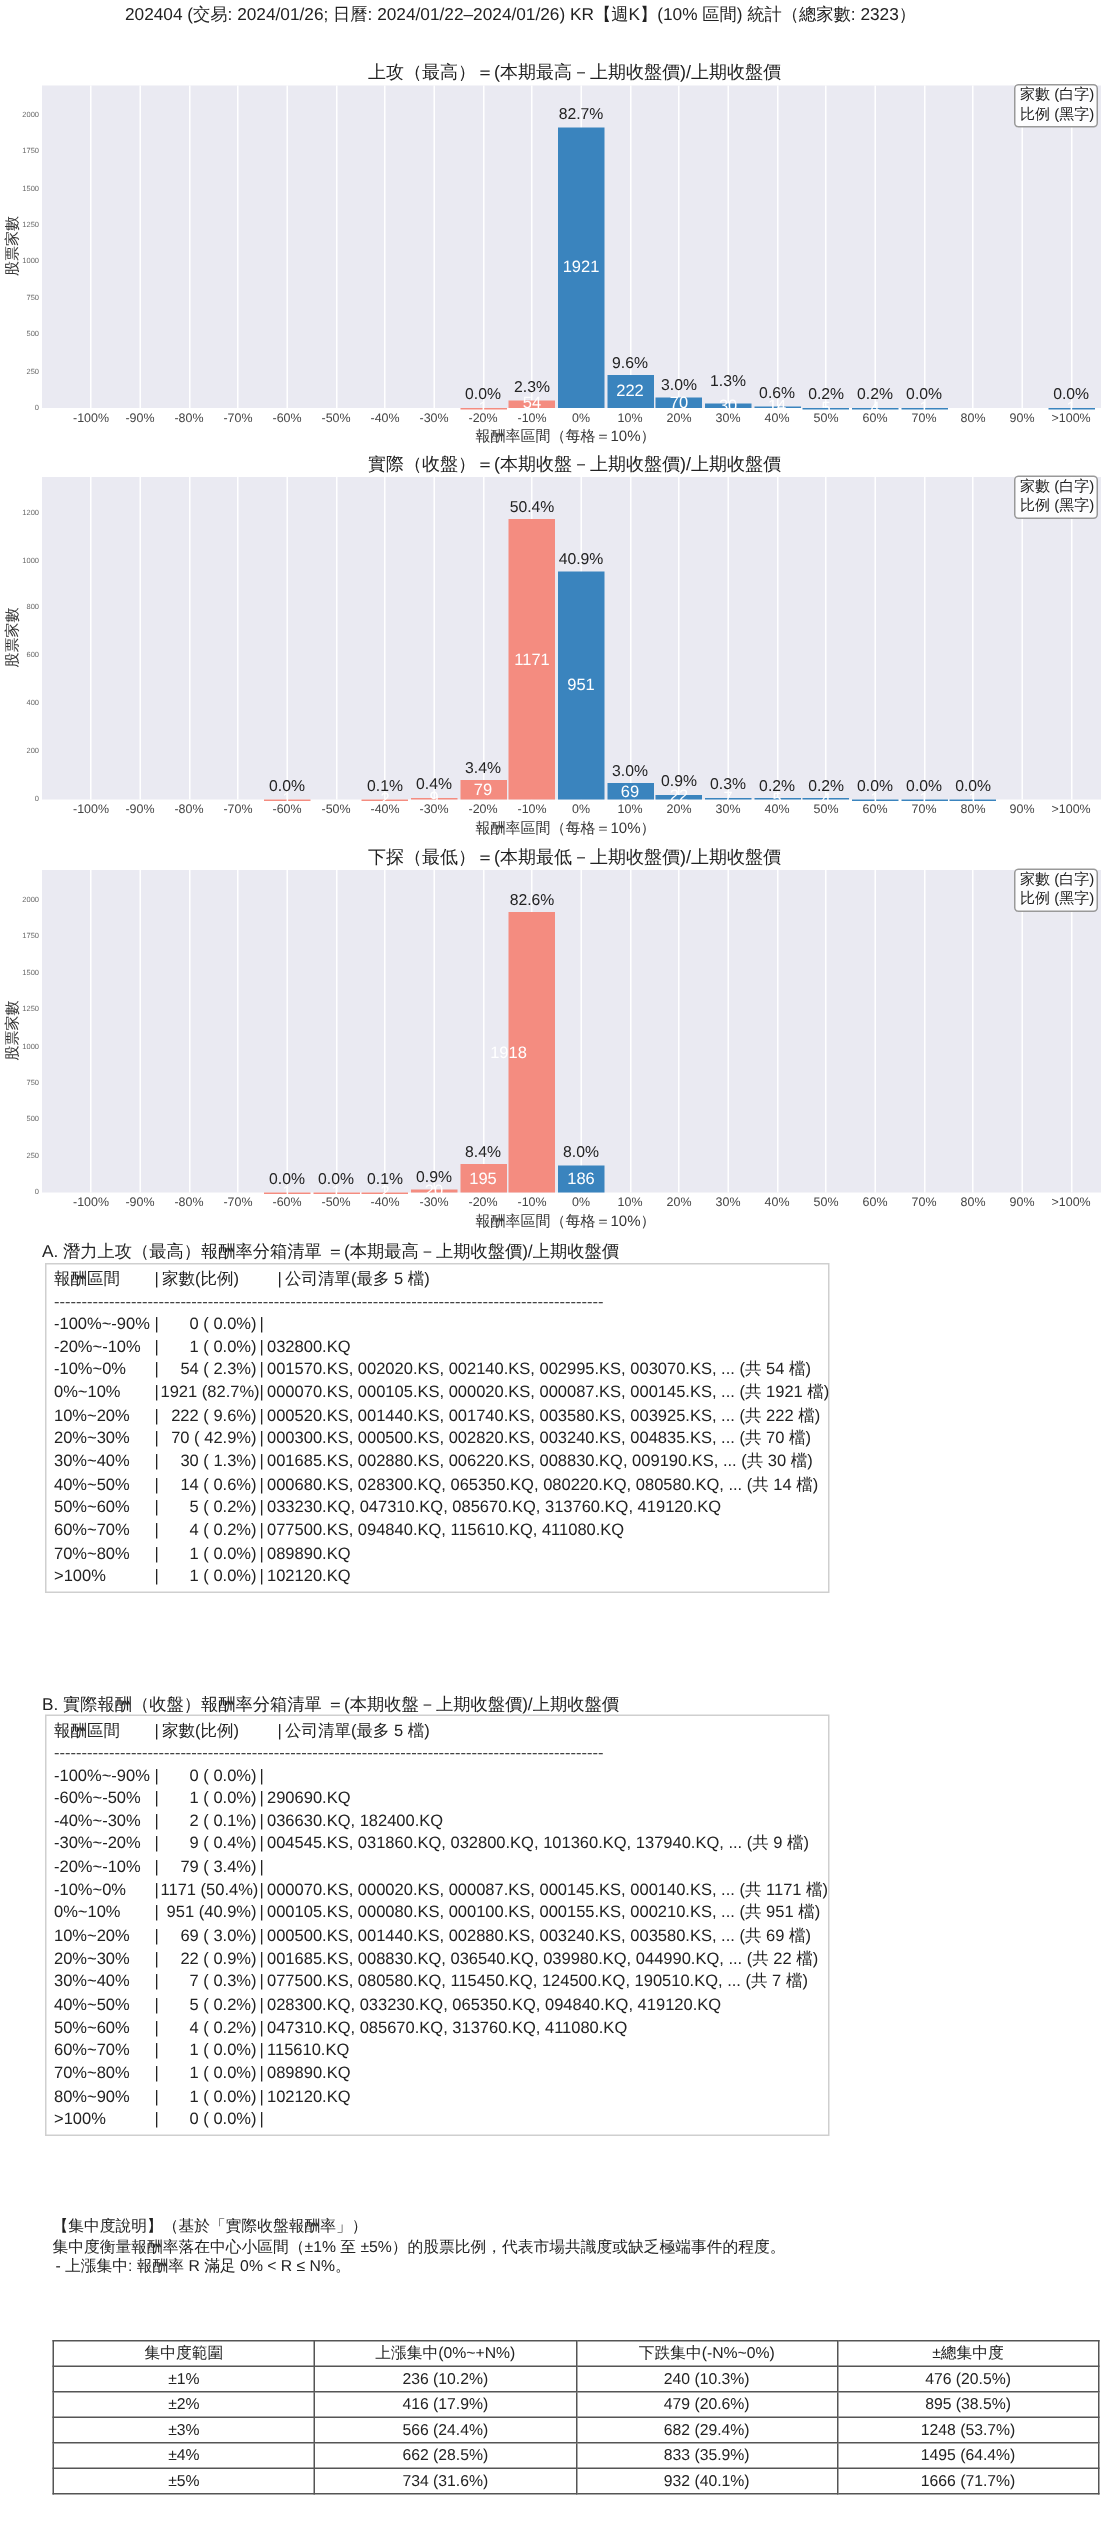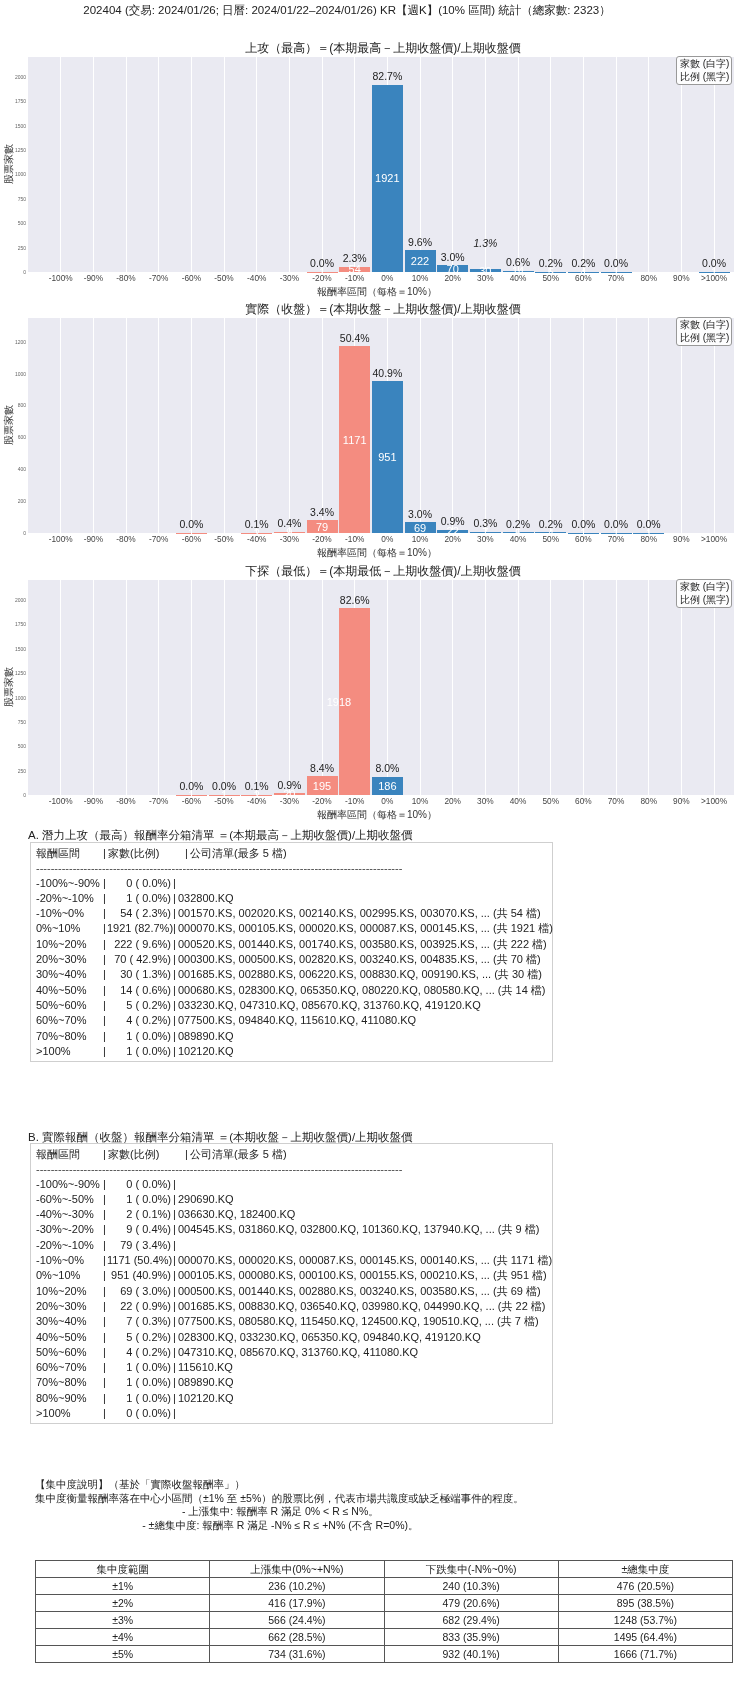--- a/index.html
+++ b/index.html
@@ -81,21 +81,21 @@
   .h-p1 { left: 72px; }
   .h-count { left: 77px; }
   .h-p2 { left: 154px; }
   .h-comp { left: 159px; }
   
   .conc-text {
     position: absolute; left: 35px; top: 1478px; font-size: 10.5px; line-height: 13.5px;
     color: #222;
   }
   .conc-text div { white-space: nowrap; }
-  .conc-text .rule { padding-left: 2px; text-align: center; }
+  .conc-text .rule { padding-left: 2px; }
   .conc-table {
     position: absolute; left: 35px; top: 1560px; width: 698px;
     border-collapse: collapse; font-size: 10.5px; color: #222; table-layout: fixed;
   }
   .conc-table td, .conc-table th {
     border: 1px solid #555; height: 16px; line-height: 16px; padding: 0;
     text-align: center; font-weight: normal; white-space: nowrap;
   }
 </style>
 </head>
@@ -139,21 +139,21 @@
       <div class="count-label" style="left: 359.37px; bottom: 87.6542px;">1921</div>
       <div class="pct-label" style="left: 359.37px; bottom: 189.808px;">82.7%</div>
       <div class="bar" style="left: 376.54px; width: 31px; height: 21.6463px; background: rgb(58, 132, 190);"></div>
       <div class="count-label" style="left: 392.04px; bottom: 4.82313px;">222</div>
       <div class="pct-label" style="left: 392.04px; bottom: 24.1463px;">9.6%</div>
       <div class="bar" style="left: 409.21px; width: 31px; height: 6.8254px; background: rgb(58, 132, 190);"></div>
       <div class="count-label" style="left: 424.71px; bottom: -2.5873px;">70</div>
       <div class="pct-label" style="left: 424.71px; bottom: 9.3254px;">3.0%</div>
       <div class="bar" style="left: 441.88px; width: 31px; height: 2.92517px; background: rgb(58, 132, 190);"></div>
       <div class="count-label" style="left: 457.38px; bottom: -4.53741px;">30</div>
-      <div class="pct-label" style="left: 457.38px; bottom: 23px; font-style: italic;">1.3%</div>
+      <div class="pct-label" style="left: 457.38px; bottom: 12px;">1.3%</div>
       <div class="bar" style="left: 474.55px; width: 31px; height: 1.36508px; background: rgb(58, 132, 190);"></div>
       <div class="count-label" style="left: 490.05px; bottom: -5.31746px;">14</div>
       <div class="pct-label" style="left: 490.05px; bottom: 3.86508px;">0.6%</div>
       <div class="bar" style="left: 507.22px; width: 31px; height: 0.487528px; background: rgb(58, 132, 190);"></div>
       <div class="count-label" style="left: 522.72px; bottom: -5.75624px;">5</div>
       <div class="pct-label" style="left: 522.72px; bottom: 2.98753px;">0.2%</div>
       <div class="bar" style="left: 539.89px; width: 31px; height: 0.390023px; background: rgb(58, 132, 190);"></div>
       <div class="count-label" style="left: 555.39px; bottom: -5.80499px;">4</div>
       <div class="pct-label" style="left: 555.39px; bottom: 2.89002px;">0.2%</div>
       <div class="bar" style="left: 572.56px; width: 31px; height: 0.0975056px; background: rgb(58, 132, 190);"></div>
@@ -442,21 +442,20 @@
       <div class="list-line"><span class="c-range">70%~80%</span><span class="c-p1">|</span><span class="c-count">1 ( 0.0%)</span><span class="c-p2">|</span><span class="c-comp">089890.KQ</span></div>
       <div class="list-line"><span class="c-range">80%~90%</span><span class="c-p1">|</span><span class="c-count">1 ( 0.0%)</span><span class="c-p2">|</span><span class="c-comp">102120.KQ</span></div>
       <div class="list-line"><span class="c-range">&gt;100%</span><span class="c-p1">|</span><span class="c-count">0 ( 0.0%)</span><span class="c-p2">|</span><span class="c-comp"></span></div>
     </div>
 </div>
 
 <div class="conc-text">
   <div>【集中度說明】（基於「實際收盤報酬率」）</div>
   <div>集中度衡量報酬率落在中心小區間（±1% 至 ±5%）的股票比例，代表市場共識度或缺乏極端事件的程度。</div>
   <div class="rule">- 上漲集中: 報酬率 R 滿足 0% &lt; R ≤ N%。</div>
-  <div class="rule">- ±總集中度: 報酬率 R 滿足 -N% ≤ R ≤ +N% (不含 R=0%)。</div>
 </div>
 
 <table class="conc-table">
   <tbody>
       <tr>
     <th>集中度範圍</th>
     <th>上漲集中(0%~+N%)</th>
     <th>下跌集中(-N%~0%)</th>
     <th>±總集中度</th>
   </tr>

